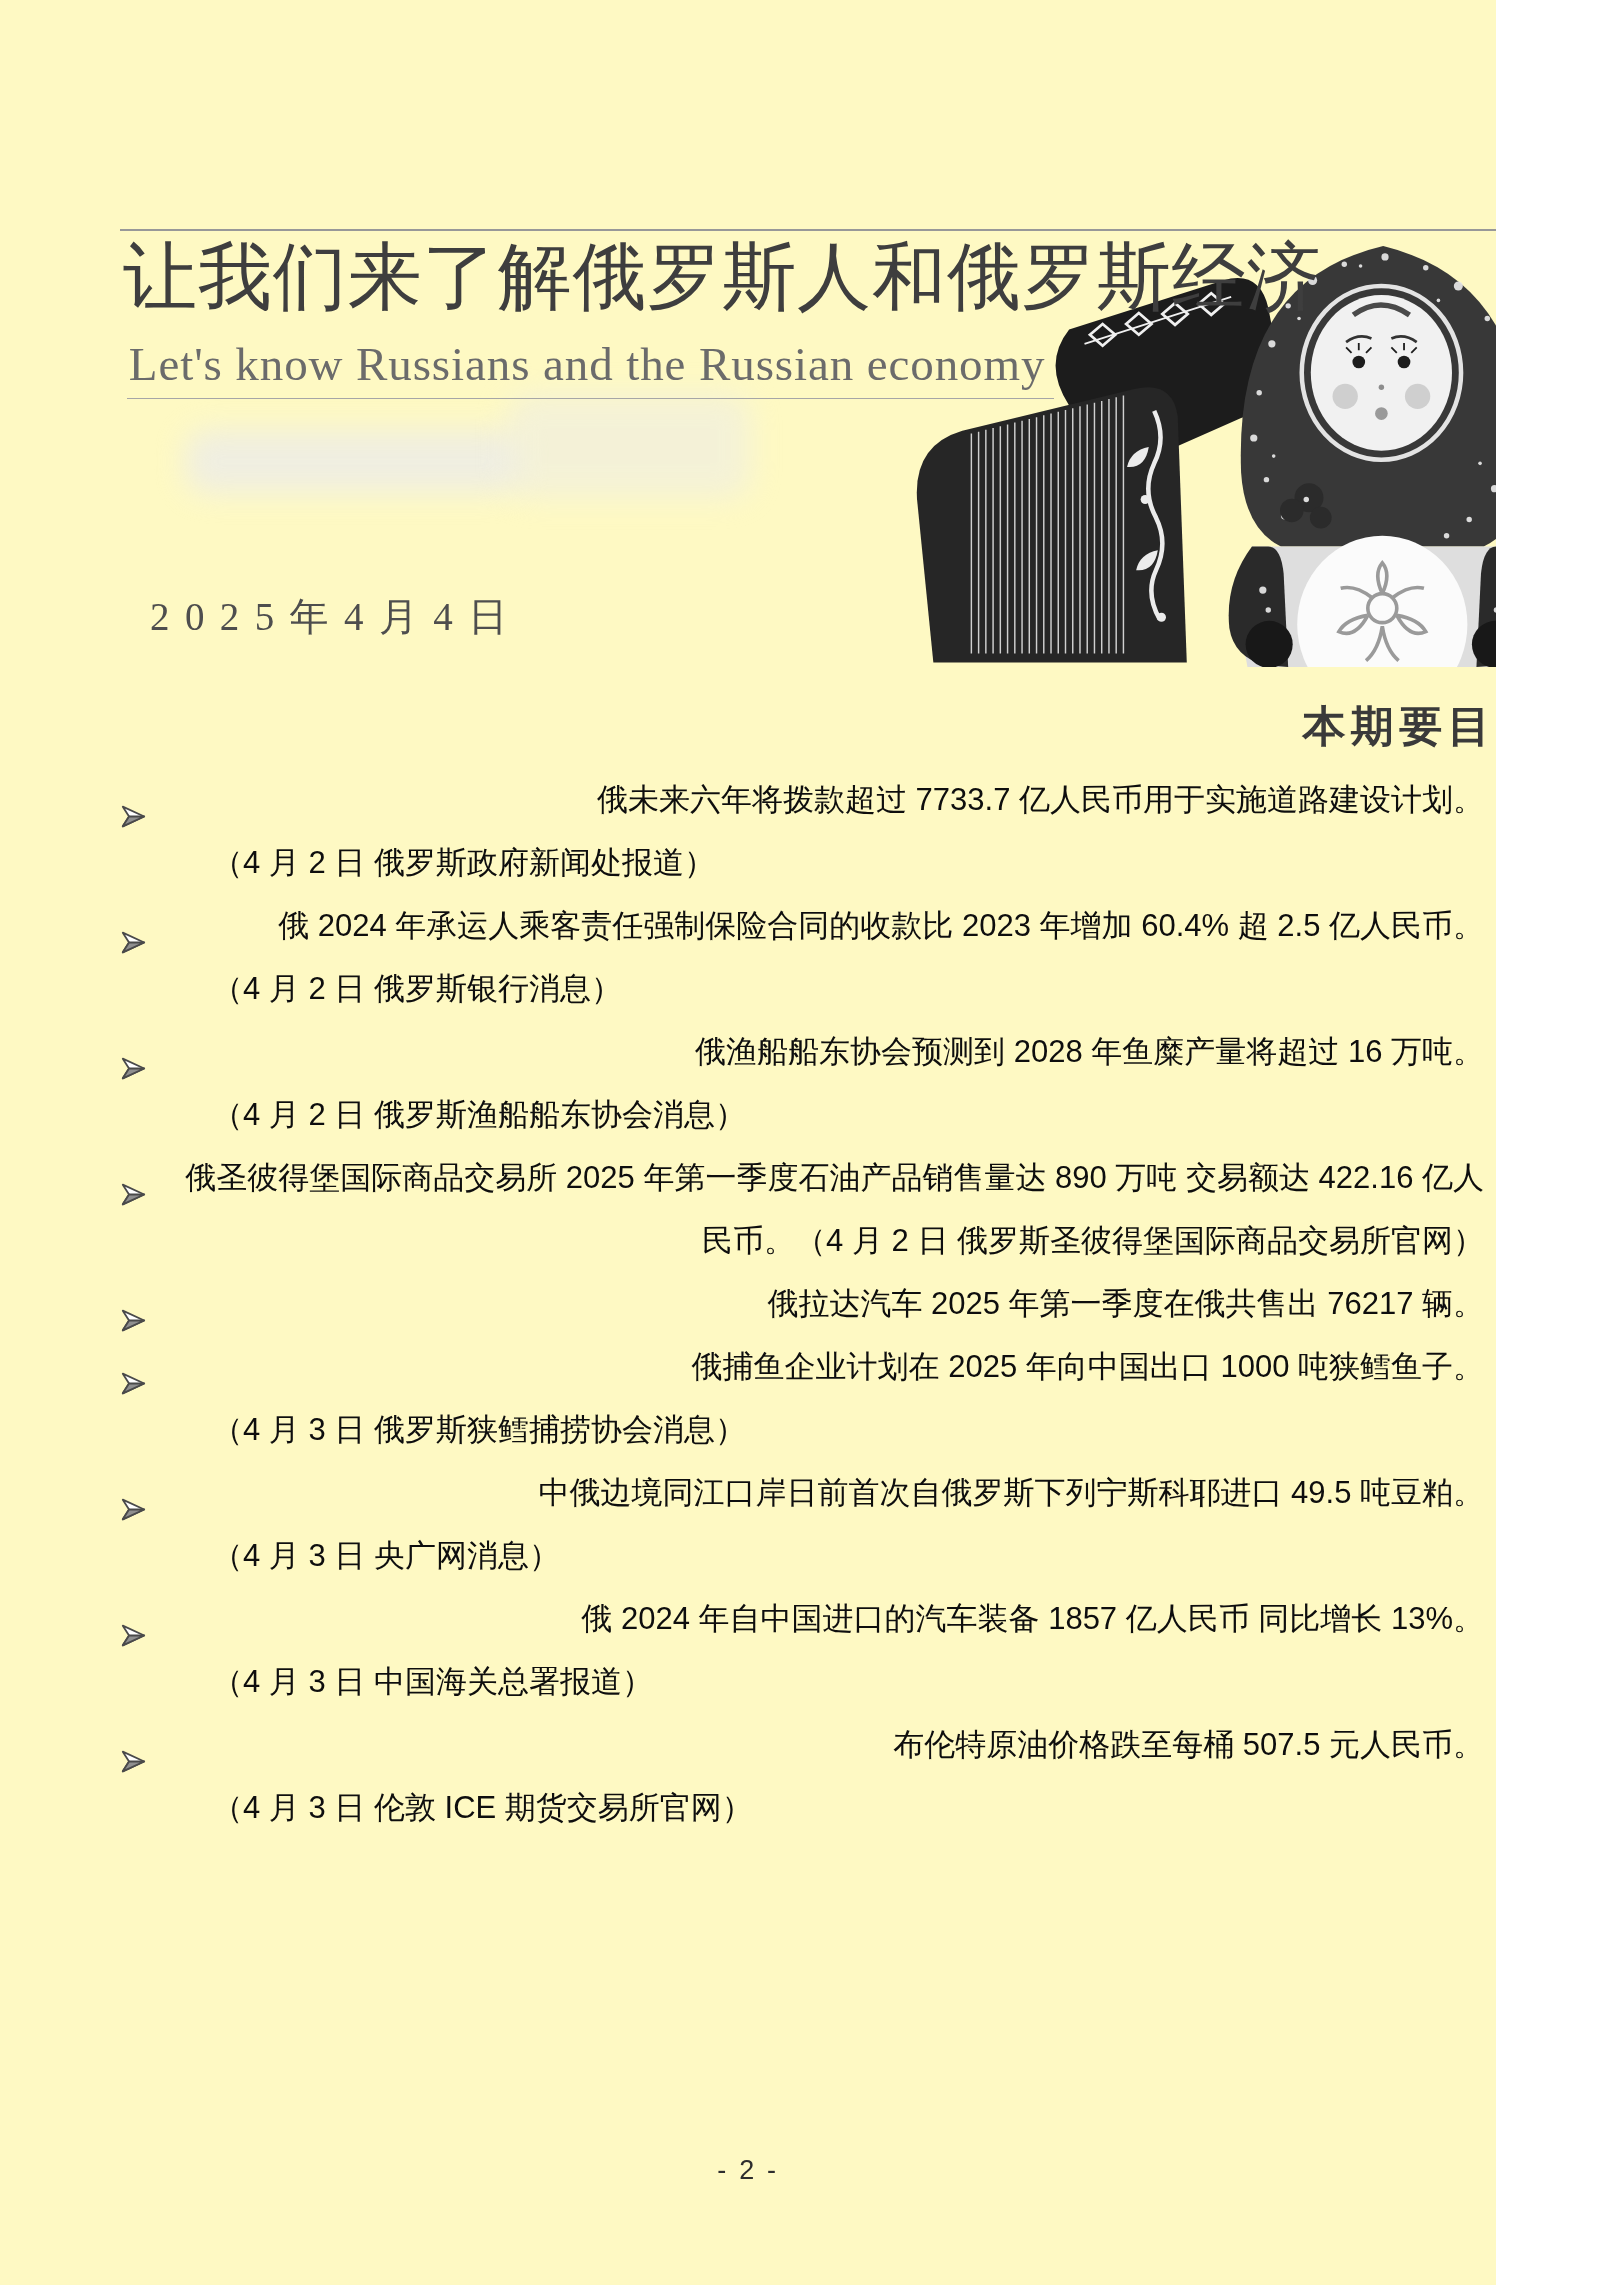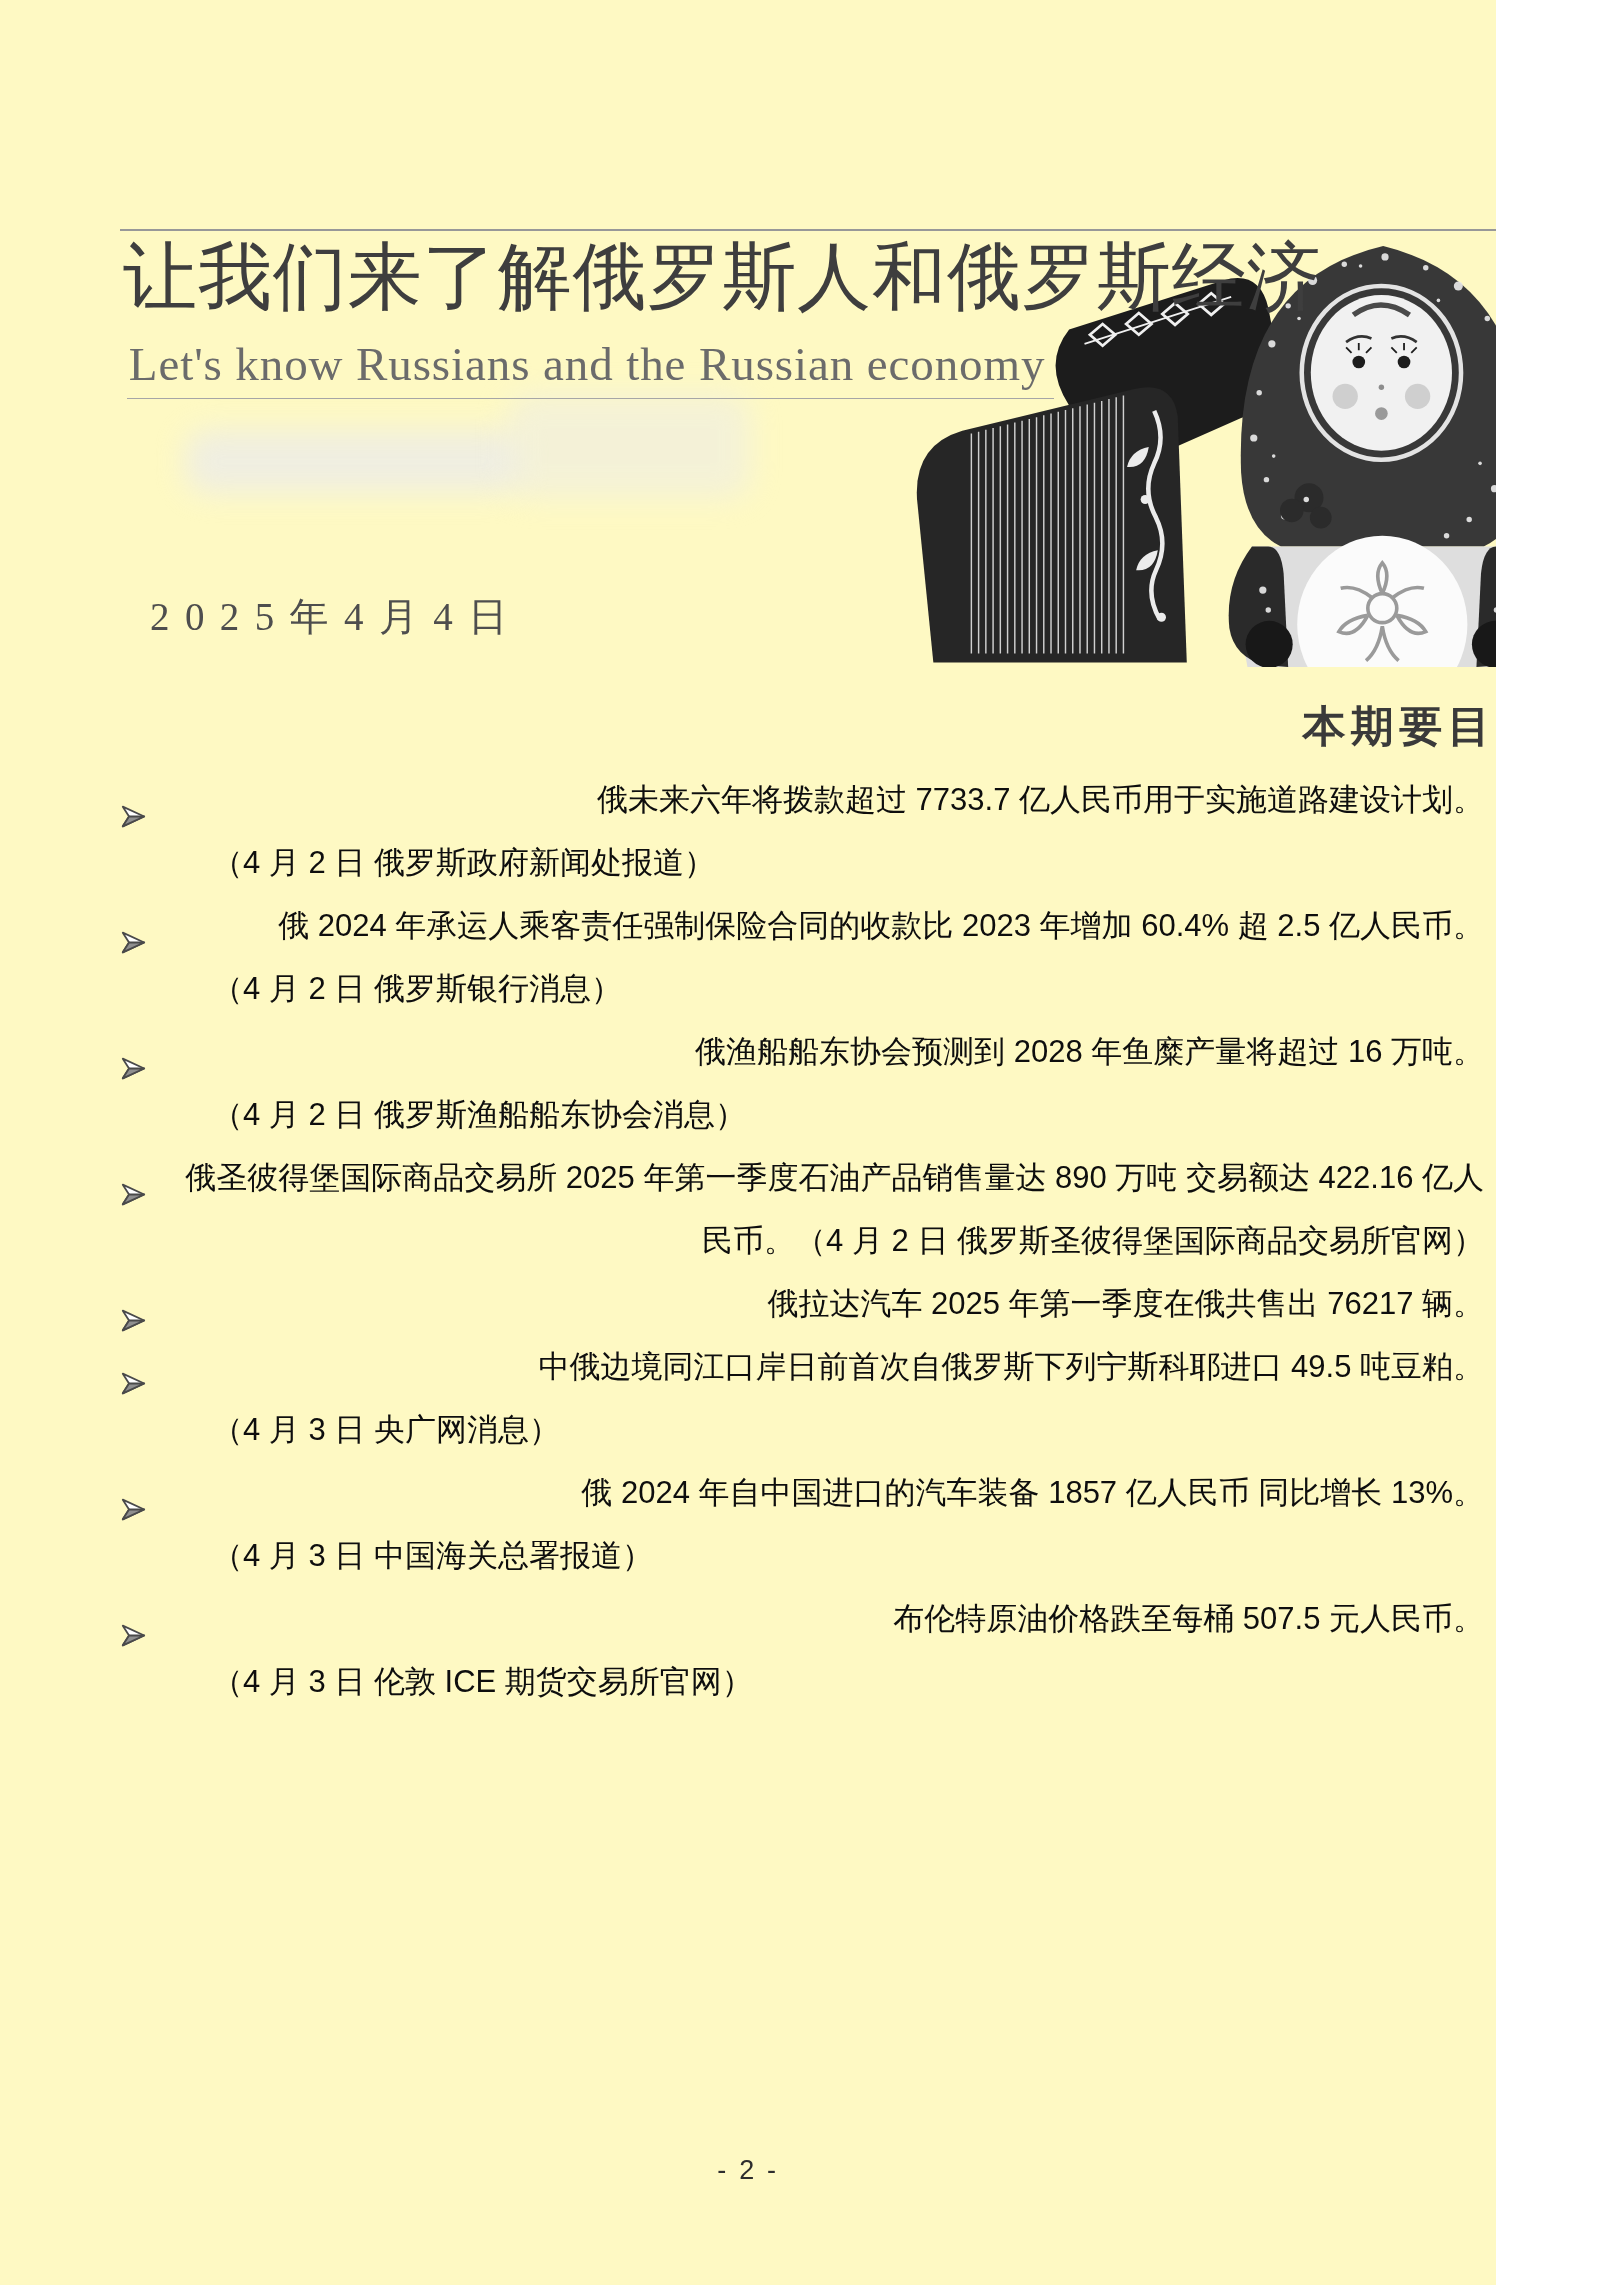--- a/index.html
+++ b/index.html
@@ -218,20 +218,30 @@
     <div class="item">
       <span class="bullet">
         <svg viewBox="0 0 30 28" width="27" height="25">
             <path d="M3 3 L27 14 L3 25 L10 14 Z" fill="#ffffff" stroke="#4a4a4a" stroke-width="2" stroke-linejoin="round"></path>
             <path d="M3 25 L10 14 L27 14 Z" fill="#8f8f8f" stroke="#4a4a4a" stroke-width="2" stroke-linejoin="round"></path>
           </svg>
       </span>
       <div class="txt">俄拉达汽车 2025 年第一季度在俄共售出 76217 辆。</div>
     </div>
 
+    <div class="item">
+      <span class="bullet">
+        <svg viewBox="0 0 30 28" width="27" height="25">
+            <path d="M3 3 L27 14 L3 25 L10 14 Z" fill="#ffffff" stroke="#4a4a4a" stroke-width="2" stroke-linejoin="round"></path>
+            <path d="M3 25 L10 14 L27 14 Z" fill="#8f8f8f" stroke="#4a4a4a" stroke-width="2" stroke-linejoin="round"></path>
+          </svg>
+      </span>
+      <div class="txt">俄捕鱼企业计划在 2025 年向中国出口 1000 吨狭鳕鱼子。</div>
+      <div class="src">（4 月 3 日  俄罗斯狭鳕捕捞协会消息）</div>
+    </div>
 
     <div class="item">
       <span class="bullet">
         <svg viewBox="0 0 30 28" width="27" height="25">
             <path d="M3 3 L27 14 L3 25 L10 14 Z" fill="#ffffff" stroke="#4a4a4a" stroke-width="2" stroke-linejoin="round"></path>
             <path d="M3 25 L10 14 L27 14 Z" fill="#8f8f8f" stroke="#4a4a4a" stroke-width="2" stroke-linejoin="round"></path>
           </svg>
       </span>
       <div class="txt">中俄边境同江口岸日前首次自俄罗斯下列宁斯科耶进口 49.5 吨豆粕。</div>
       <div class="src">（4 月 3 日  央广网消息）</div>

